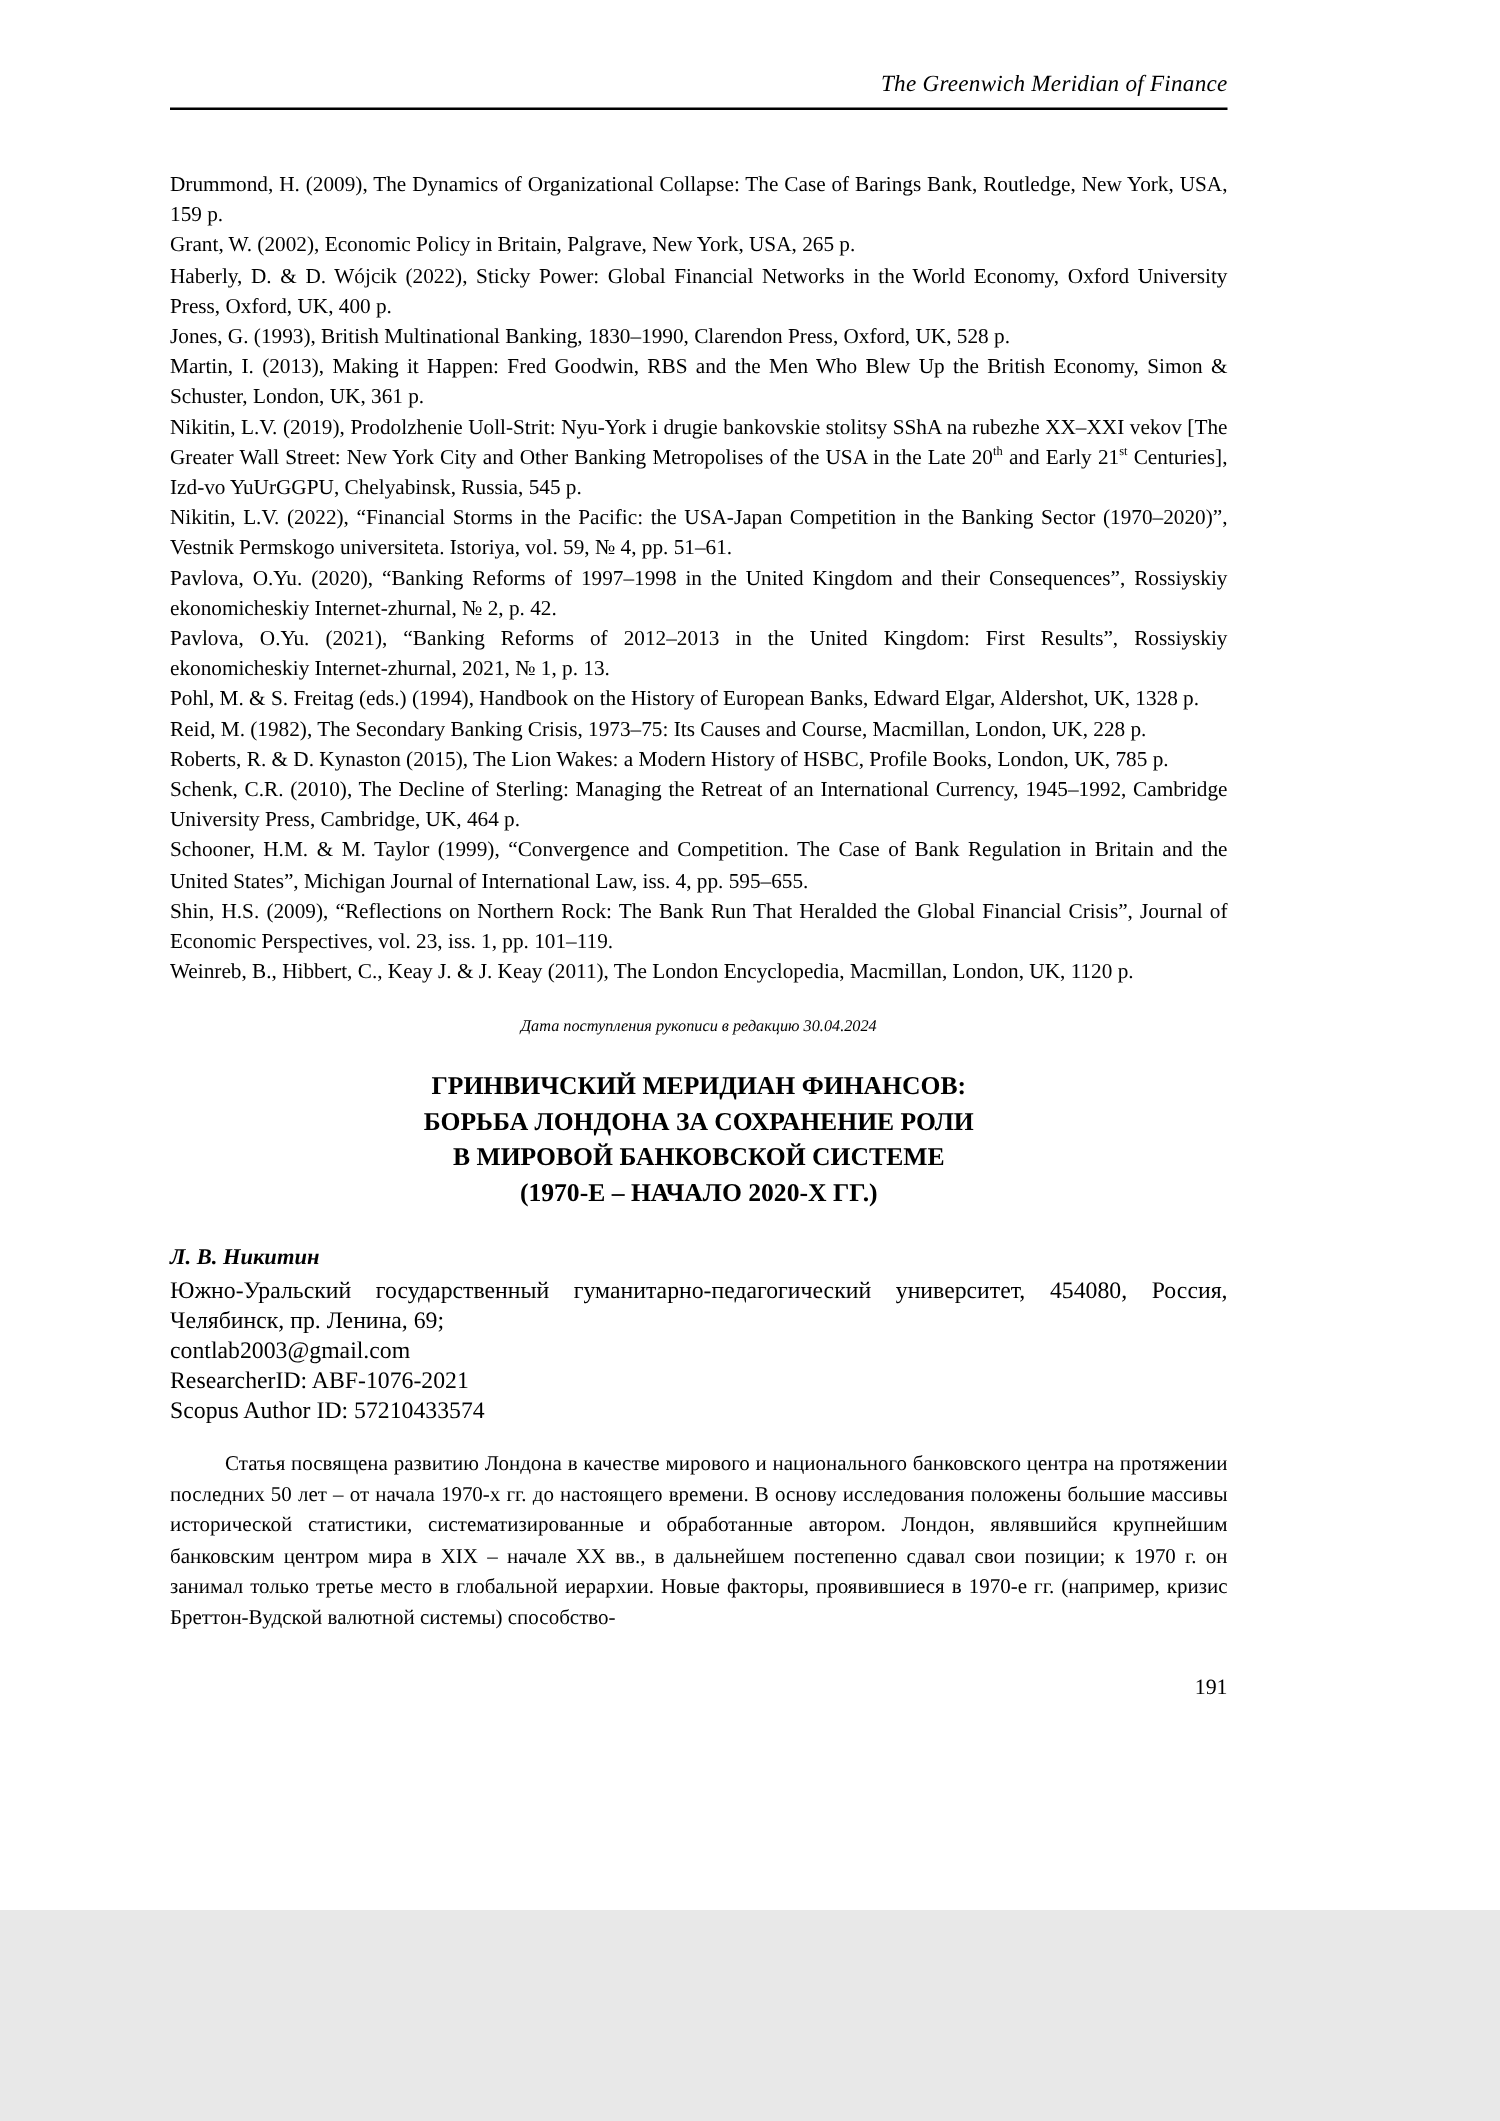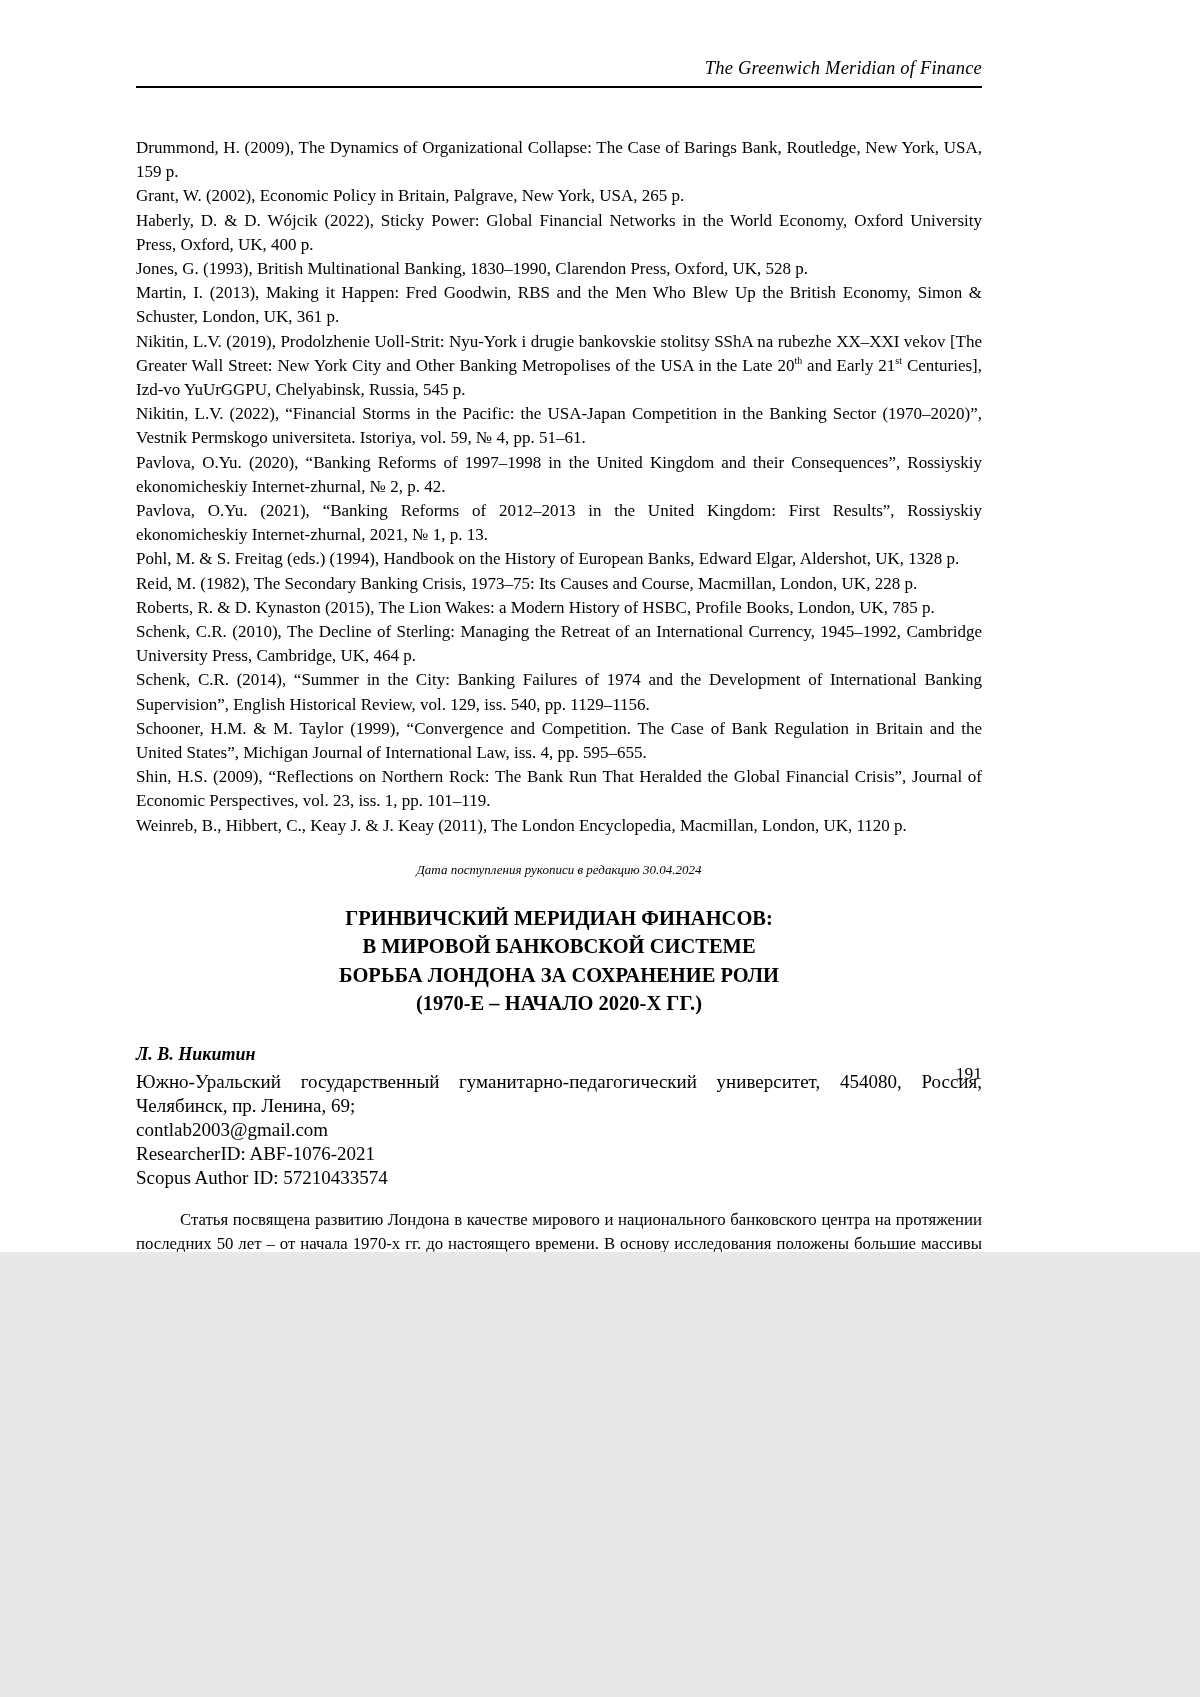--- a/index.html
+++ b/index.html
@@ -1,21 +1,21 @@
 <!DOCTYPE html>
 <html lang="en"><head>
 <meta charset="utf-8">
 <style>
   * { margin: 0; padding: 0; box-sizing: border-box; }
   html, body { background: #e8e8e8; }
   body { font-family: "Liberation Serif", serif; }
   .page {
     position: relative;
     width: 1200px;
-    height: 1252px;
+    height: 1528px;
     margin: 0 auto;
     background: #ffffff;
     color: #000000;
     padding: 58px 218px 0 136px;
     overflow: hidden;
   }
   .running-head-wrap {
     border-bottom: 2px solid #000;
     padding-bottom: 7px;
     text-align: right;
@@ -95,32 +95,31 @@
       <p class="ref"><span>Jones, G. (1993), </span><span class="it">British Multinational Banking, 1830–1990,</span><span> Clarendon Press, Oxford, UK, 528 p.</span></p>
       <p class="ref"><span>Martin, I. (2013), </span><span class="it">Making it Happen: Fred Goodwin, RBS and the Men Who Blew Up the British Economy</span><span>, Simon &amp; Schuster, London, UK, 361 p.</span></p>
       <p class="ref"><span>Nikitin, L.V. (2019), </span><span class="it">Prodolzhenie Uoll-Strit: Nyu-York i drugie bankovskie stolitsy SShA na rubezhe XX–XXI vekov</span><span> [The Greater Wall Street: New York City and Other Banking Metropolises of the USA in the Late 20</span><sup>th</sup><span> and Early 21</span><sup>st</sup><span> Centuries], Izd-vo YuUrGGPU, Chelyabinsk, Russia, 545 p.</span></p>
       <p class="ref"><span>Nikitin, L.V. (2022), “Financial Storms in the Pacific: the USA-Japan Competition in the Banking Sector (1970–2020)”, </span><span class="it">Vestnik Permskogo universiteta. Istoriya</span><span>, vol. 59, № 4, pp. 51–61.</span></p>
       <p class="ref"><span>Pavlova, O.Yu. (2020), “Banking Reforms of 1997–1998 in the United Kingdom and their Consequences”, </span><span class="it">Rossiyskiy ekonomicheskiy Internet-zhurnal</span><span>, № 2, p. 42.</span></p>
       <p class="ref"><span>Pavlova, O.Yu. (2021), “Banking Reforms of 2012–2013 in the United Kingdom: First Results”, </span><span class="it">Rossiyskiy ekonomicheskiy Internet-zhurnal</span><span>, 2021, № 1, p. 13.</span></p>
       <p class="ref"><span>Pohl, M. &amp; S. Freitag (eds.) (1994), </span><span class="it">Handbook on the History of European Banks</span><span>, Edward Elgar, Aldershot, UK, 1328 p.</span></p>
       <p class="ref"><span>Reid, M. (1982), </span><span class="it">The Secondary Banking Crisis, 1973–75: Its Causes and Course</span><span>, Macmillan, London, UK, 228 p.</span></p>
       <p class="ref"><span>Roberts, R. &amp; D. Kynaston (2015), </span><span class="it">The Lion Wakes: a Modern History of HSBC</span><span>, Profile Books, London, UK, 785 p.</span></p>
       <p class="ref"><span>Schenk, C.R. (2010), </span><span class="it">The Decline of Sterling: Managing the Retreat of an International Currency, 1945–1992</span><span>, Cambridge University Press, Cambridge, UK, 464 p.</span></p>
-      <p class="ref"><span>Schenk, C.R. (2014), “Summer in the City: Banking Failures of 1974 and the Development of International Banking Supervision”, </span><span class="it">English Historical Review</span><span>, vol. 129, iss. 540, pp. 1129–1156.</span></p>
       <p class="ref"><span>Schooner, H.M. &amp; M. Taylor (1999), “Convergence and Competition. The Case of Bank Regulation in Britain and the United States”, </span><span class="it">Michigan Journal of International Law</span><span>, iss. 4, pp. 595–655.</span></p>
       <p class="ref"><span>Shin, H.S. (2009), “Reflections on Northern Rock: The Bank Run That Heralded the Global Financial Crisis”, </span><span class="it">Journal of Economic Perspectives</span><span>, vol. 23, iss. 1, pp. 101–119.</span></p>
       <p class="ref"><span>Weinreb, B., Hibbert, C., Keay J. &amp; J. Keay (2011), </span><span class="it">The London Encyclopedia</span><span>, Macmillan, London, UK, 1120 p.</span></p>
     </section>
 
   <p class="submission-note">Дата поступления рукописи в редакцию 30.04.2024</p>
 
   <h1 class="article-title">
       <div>ГРИНВИЧСКИЙ МЕРИДИАН ФИНАНСОВ:</div>
+      <div>БОРЬБА ЛОНДОНА ЗА СОХРАНЕНИЕ РОЛИ</div>
       <div>В МИРОВОЙ БАНКОВСКОЙ СИСТЕМЕ</div>
-      <div>БОРЬБА ЛОНДОНА ЗА СОХРАНЕНИЕ РОЛИ</div>
       <div>(1970-Е – НАЧАЛО 2020-Х ГГ.)</div>
     </h1>
 
   <div class="author">Л. В. Никитин</div>
 
   <div class="affiliations">
       <div class="aff-line">Южно-Уральский государственный гуманитарно-педагогический университет, 454080, Россия, Челябинск, пр. Ленина, 69;</div>
       <div class="aff-line">contlab2003@gmail.com</div>
       <div class="aff-line">ResearcherID: ABF-1076-2021</div>
       <div class="aff-line">Scopus Author ID: 57210433574</div>

